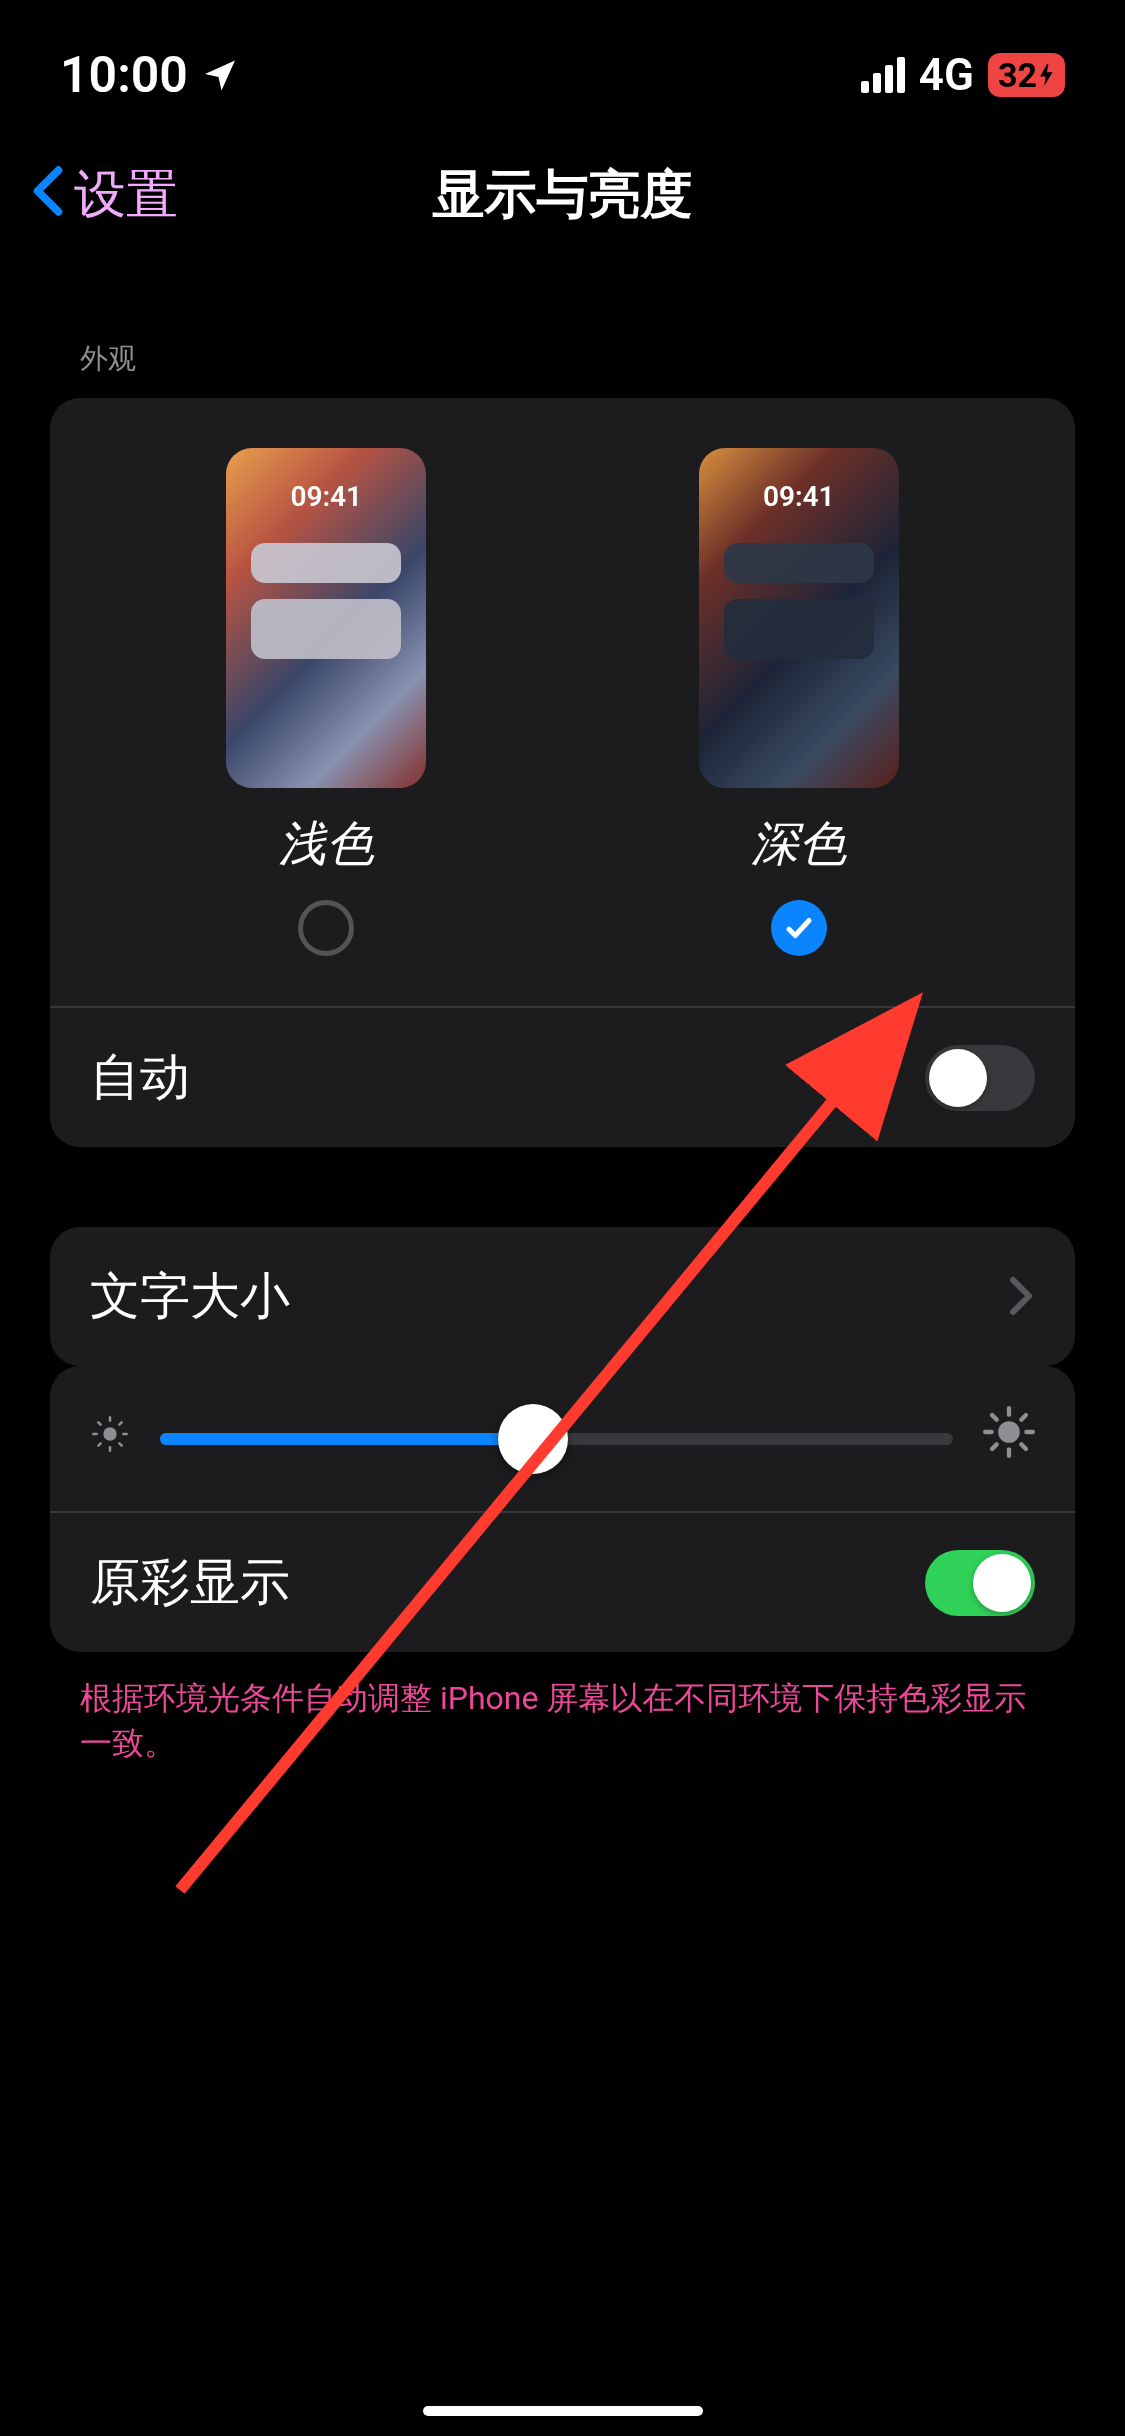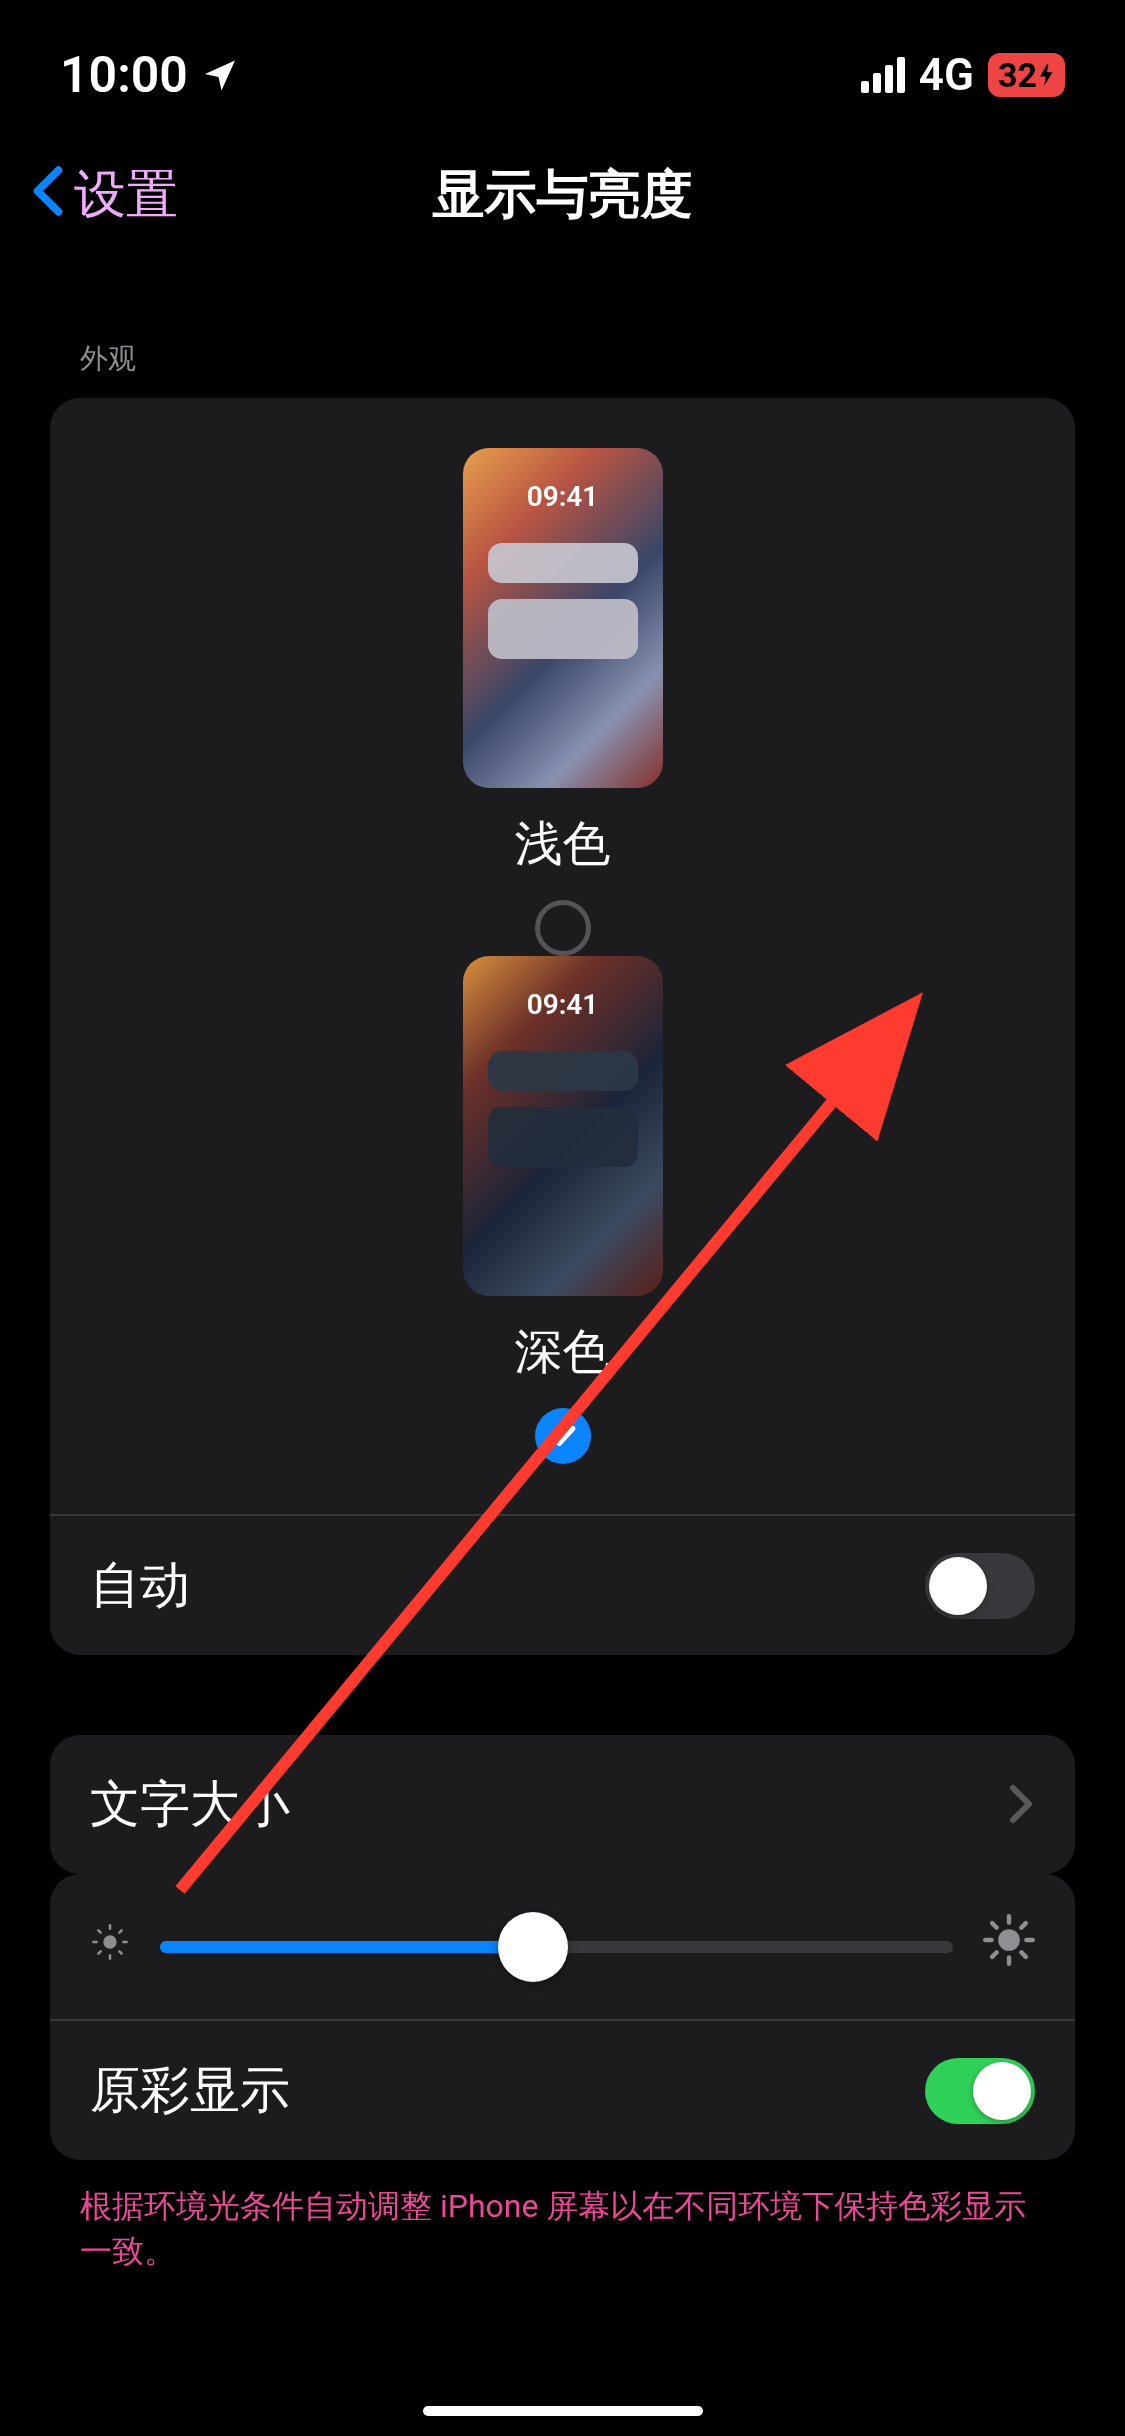--- a/index.html
+++ b/index.html
@@ -108,21 +108,20 @@
       background: #1c1c1e;
       border-radius: 30px;
       overflow: hidden;
     }
     
     .appearance-row {
       display: flex;
       justify-content: space-around;
       padding: 50px 40px 50px 40px;
       border-bottom: 2px solid #38383a;
-      flex-direction: column;
     }
     .appearance-option {
       display: flex;
       flex-direction: column;
       align-items: center;
       gap: 24px;
     }
     .phone-preview {
       width: 200px;
       height: 340px;
@@ -149,20 +148,21 @@
     .widget {
       border-radius: 14px;
       margin-bottom: 16px;
     }
     .phone-preview.light .widget1 { width: 150px; height: 40px; background: rgba(200,200,210,0.9); }
     .phone-preview.light .widget2 { width: 150px; height: 60px; background: rgba(190,190,200,0.92); }
     .phone-preview.dark .widget1 { width: 150px; height: 40px; background: rgba(45,55,70,0.92); }
     .phone-preview.dark .widget2 { width: 150px; height: 60px; background: rgba(35,45,60,0.92); }
     .option-label {
       font-size: 48px;
+      font-style: italic;
     }
     .radio {
       width: 56px;
       height: 56px;
       border-radius: 50%;
       border: 5px solid #545458;
     }
     .radio.selected {
       background: #0a84ff;
       border: none;

